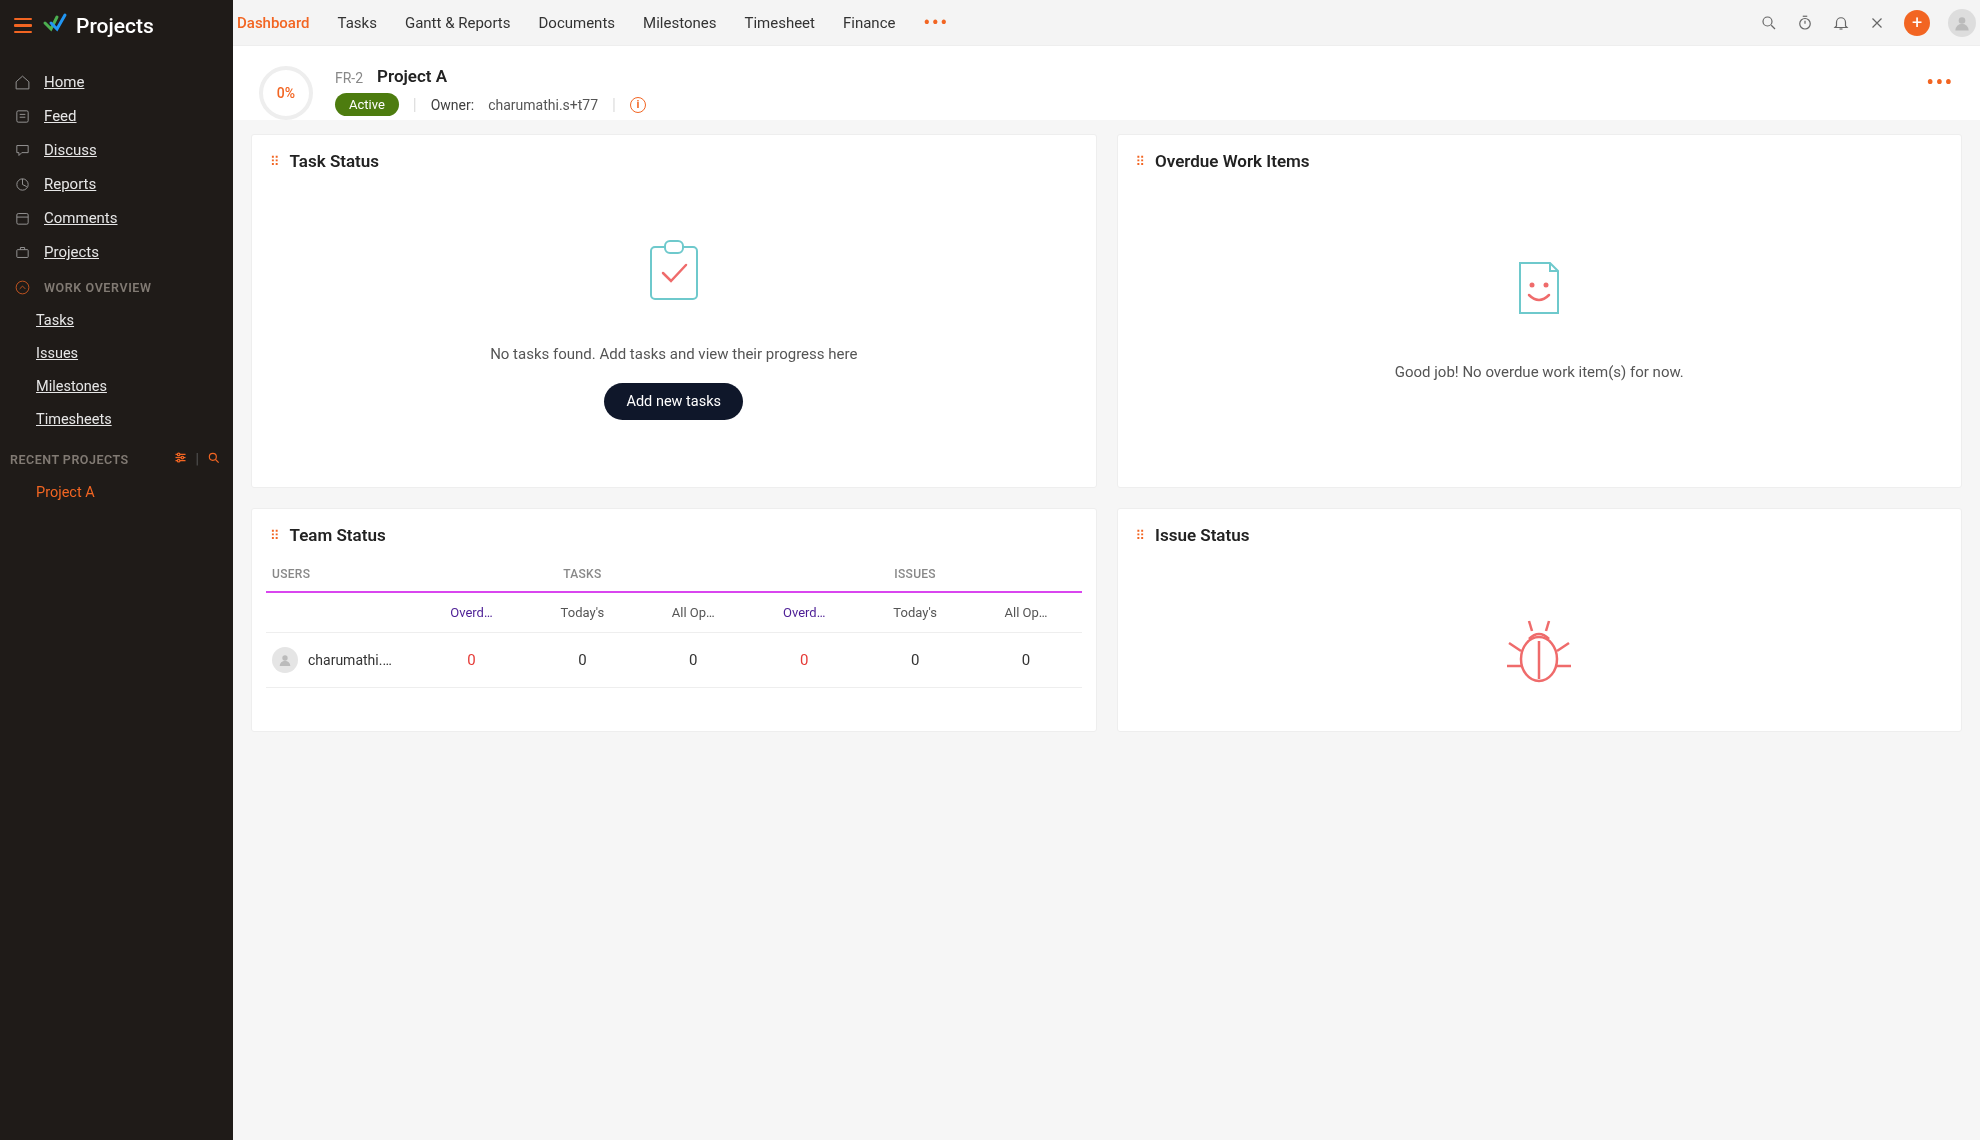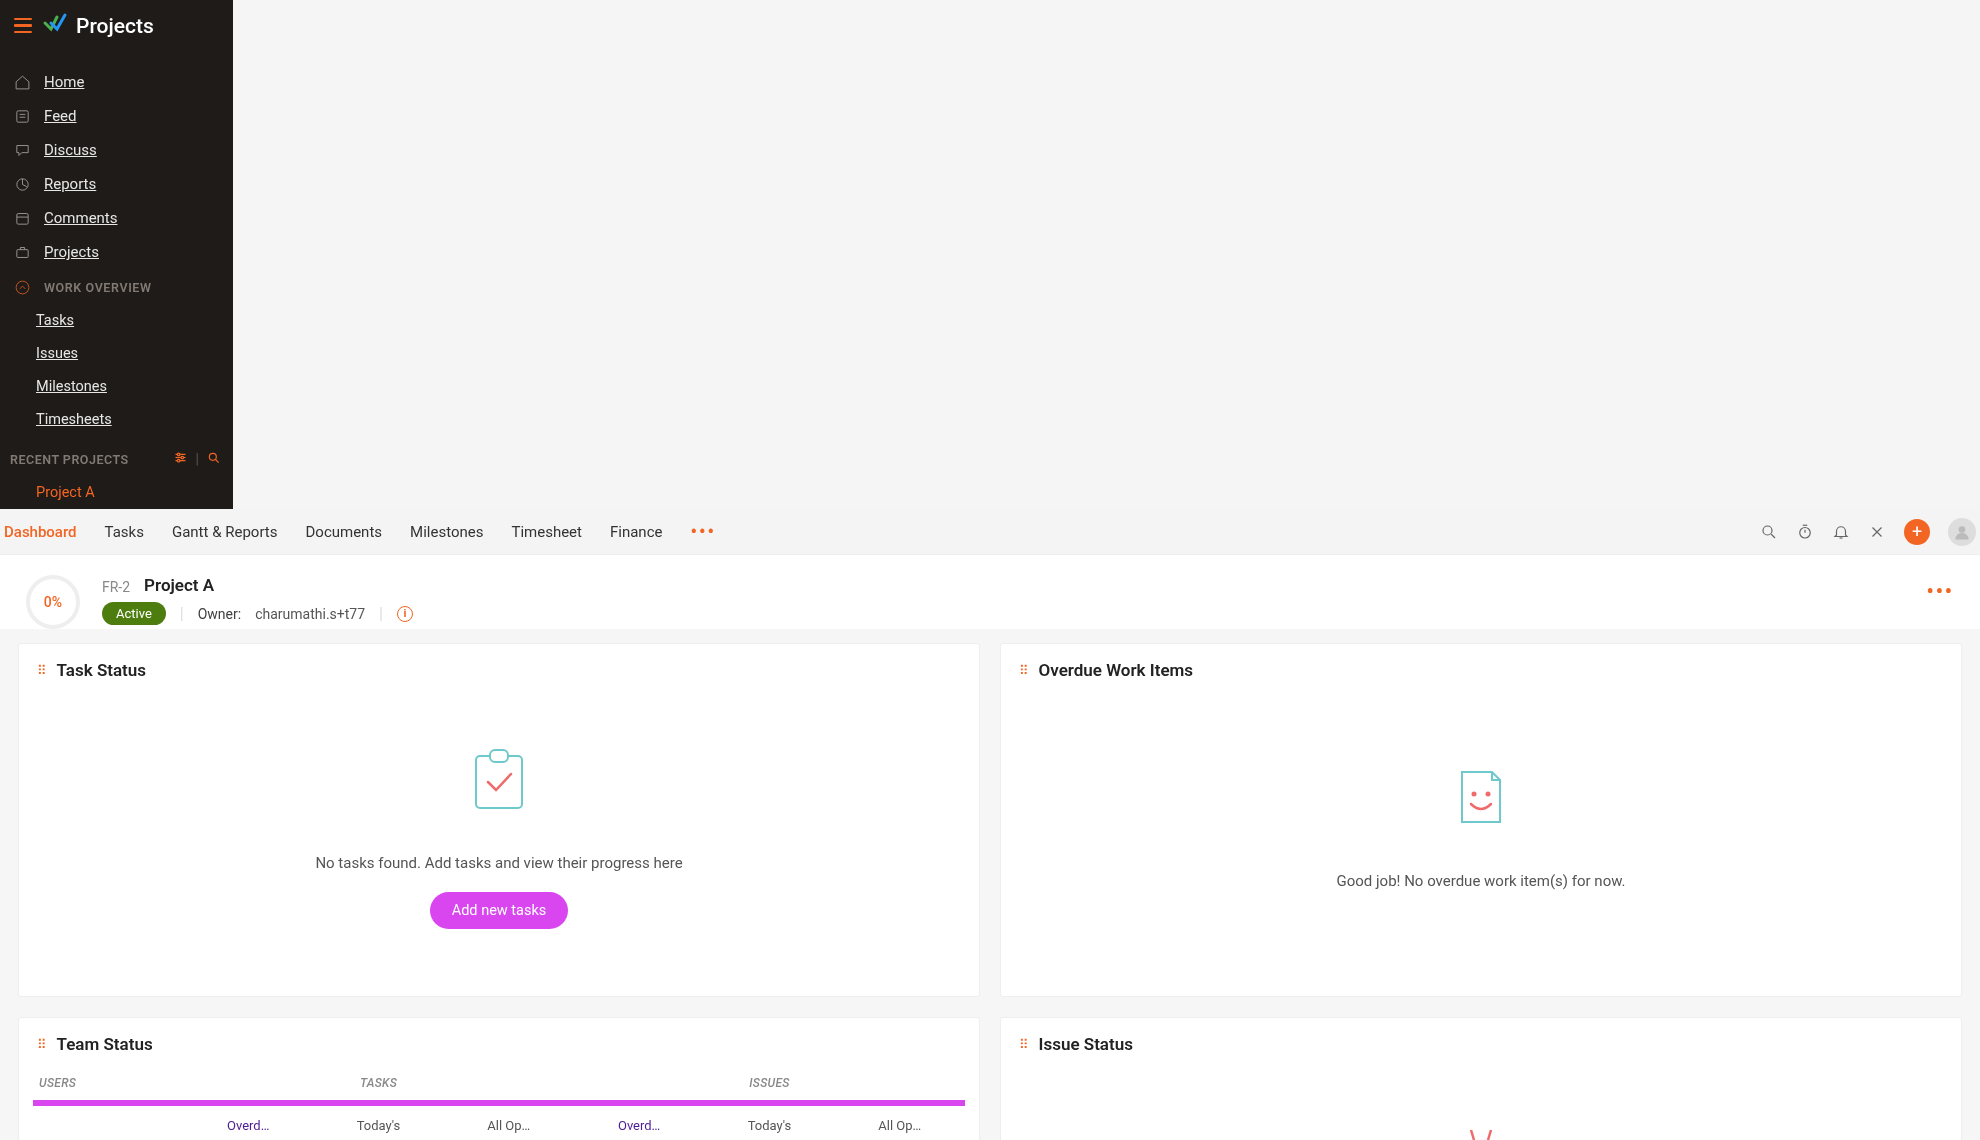--- a/index.html
+++ b/index.html
@@ -1,17 +1,17 @@
 <!DOCTYPE html>
 <html><head>
 <meta charset="utf-8">
 <style>
 * { margin: 0; padding: 0; box-sizing: border-box; font-family: -apple-system, BlinkMacSystemFont, "Segoe UI", Roboto, sans-serif; }
 body { background: #f5f5f5; overflow: hidden; }
-.app { display: flex; height: 100vh; flex-direction: column; }
+.app { display: flex; height: 100vh; }
 
 
 .sidebar { width: 233px; background: #1f1b18; color: #fff; display: flex; flex-direction: column; flex-shrink: 0; }
 .sidebar-header { display: flex; align-items: center; padding: 10px 14px; gap: 10px; }
 .hamburger { display: flex; flex-direction: column; gap: 4px; cursor: pointer; }
 .hamburger span { width: 18px; height: 2.5px; background: #f26522; border-radius: 1px; }
 .logo { display: flex; align-items: center; gap: 8px; font-size: 21px; font-weight: 500; }
 .logo-icon svg { width: 26px; height: 26px; }
 .nav-section { padding-top: 14px; }
 .nav-item { display: flex; align-items: center; gap: 13px; padding: 8px 14px; font-size: 15px; font-weight: 400; color: #e6e6e6; cursor: pointer; text-decoration: underline; }
@@ -64,25 +64,25 @@
 .content { flex: 1; overflow-y: auto; background: #f6f6f6; padding: 14px 18px; }
 .widget-grid { display: grid; grid-template-columns: 1fr 1fr; gap: 20px; }
 .widget { background: #fff; border: 1px solid #eee; border-radius: 3px; display: flex; flex-direction: column; }
 .widget-header { display: flex; align-items: center; gap: 10px; padding: 16px 18px; }
 .drag-handle { color: #f26522; font-size: 13px; cursor: grab; }
 .widget-title { font-size: 17px; font-weight: 600; color: #222; }
 .widget-body { flex: 1; display: flex; flex-direction: column; align-items: center; justify-content: center; padding: 20px 20px 40px; }
 .widget-body.tall { min-height: 300px; }
 .empty-illus { width: 70px; height: 70px; margin-bottom: 40px; }
 .empty-text { font-size: 15px; color: #555; margin-bottom: 20px; text-align: center; }
-.primary-btn { background: #d946ef; color: #fff; border: none; padding: 10px 22px; border-radius: 20px; font-size: 14.5px; cursor: pointer; }
+.primary-btn { background: #0f172a; color: #fff; border: none; padding: 10px 22px; border-radius: 20px; font-size: 14.5px; cursor: pointer; }
 
 
 .team-table { width: 100%; padding: 0 14px 16px; }
-.t-header-row1 { display: flex; border-bottom: 6px solid #d946ef; padding: 6px 0 10px; font-style: italic; }
+.t-header-row1 { display: flex; border-bottom: 2px solid #d946ef; padding: 6px 0 10px; }
 .t-header-row1 .col-users { flex: 0 0 150px; font-size: 12px; color: #888; font-weight: 500; padding-left: 6px; letter-spacing: 0.3px; }
 .t-header-row1 .col-group { flex: 1; text-align: center; font-size: 12px; color: #888; font-weight: 500; letter-spacing: 0.3px; }
 .t-header-row2 { display: flex; border-bottom: 1px solid #eee; padding: 12px 0; }
 .t-header-row2 .col-users { flex: 0 0 150px; }
 .t-header-row2 .col-sub { flex: 1; text-align: center; font-size: 13px; color: #555; white-space: nowrap; overflow: hidden; text-overflow: ellipsis; padding: 0 3px; }
 .t-header-row2 .col-sub.overdue { color: #4c1d95; }
 .t-data-row { display: flex; align-items: center; padding: 14px 0; border-bottom: 1px solid #eee; }
 .t-data-row .col-users { flex: 0 0 150px; display: flex; align-items: center; gap: 10px; padding-left: 6px; }
 .small-avatar { width: 26px; height: 26px; border-radius: 50%; background: #e5e5e5; display: flex; align-items: center; justify-content: center; flex-shrink: 0; }
 .small-avatar svg { width: 16px; height: 16px; fill: #bbb; }

